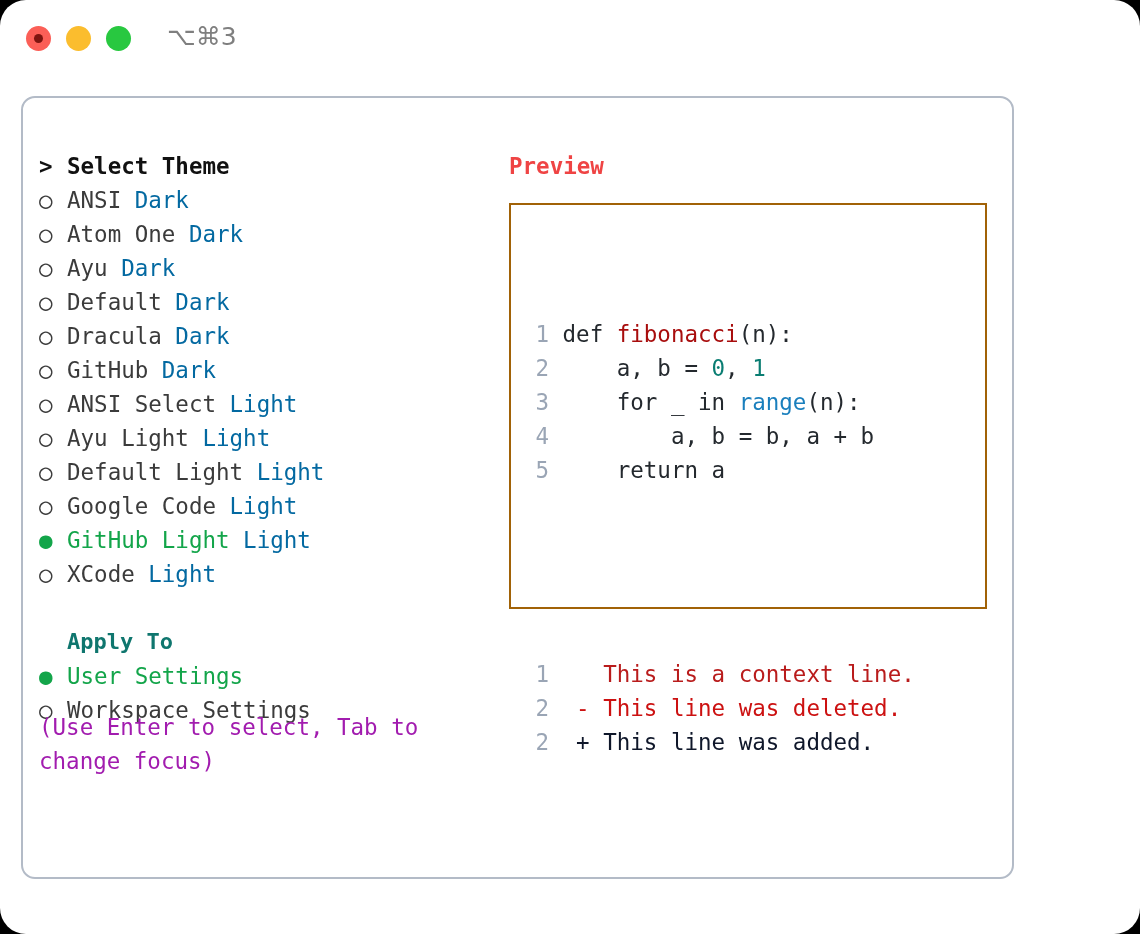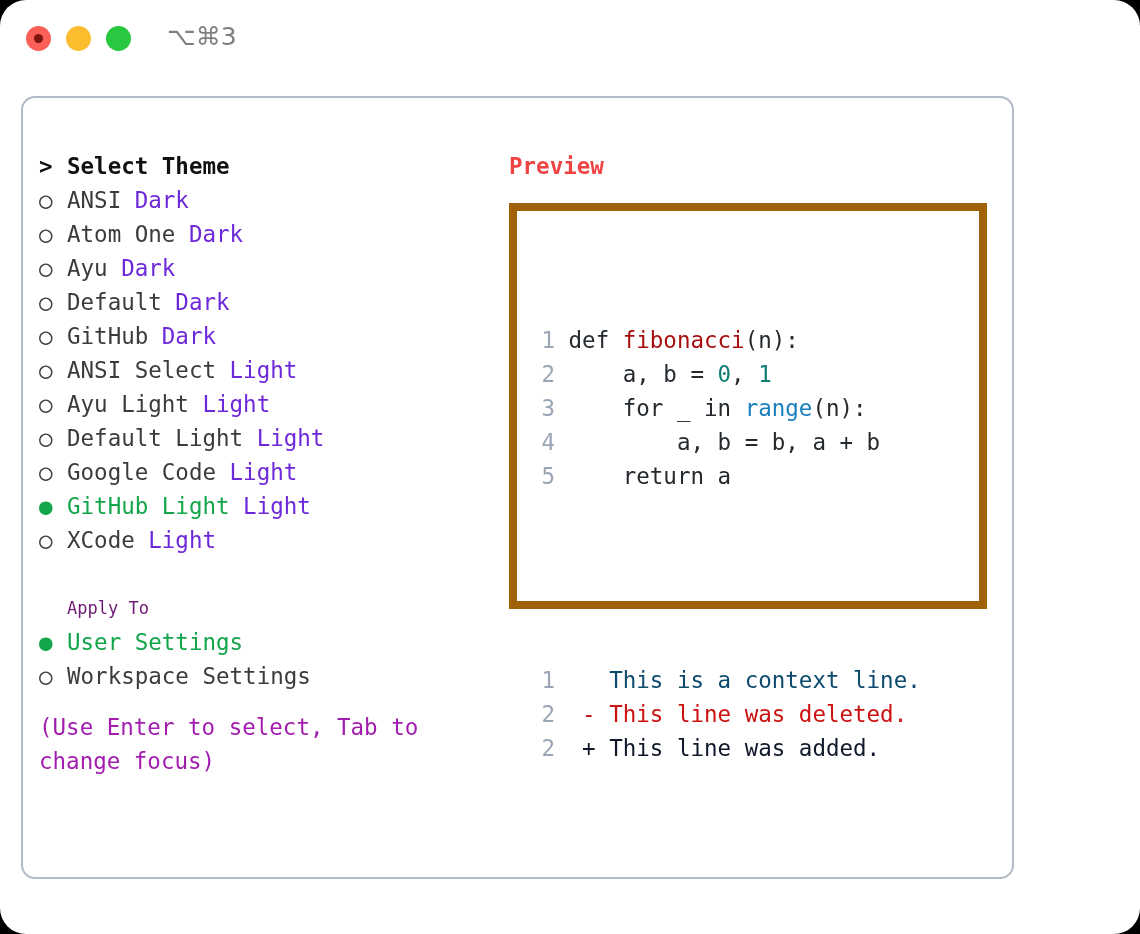--- a/index.html
+++ b/index.html
@@ -92,30 +92,31 @@
   .row.selected .marker { color: #13a54a; }
   .row.selected .item-label { color: #13a54a; }
 
   .heading {
     font-weight: bold;
     color: #111111;
   }
   .heading .marker { color: #111111; font-weight: bold; }
 
   .item-label { color: #3b3b3b; }
-  .tag { color: #6d28d9; }
+  .tag { color: #0369a1; }
 
   .spacer { height: 34px; }
 
   .subheading {
     height: 34px;
     line-height: 34px;
-    font-size: 17px;
-    color: #701a75;
+    font-size: 22px;
+    color: #0f766e;
     padding-left: 28px;
+    font-weight: bold;
   }
 
   #hint {
     position: absolute;
     left: 16px;
     top: 612px;
     width: 405px;
     font-size: 22.5px;
     line-height: 34px;
     color: #a21caf;
@@ -132,21 +133,21 @@
     color: #ef4444;
     margin-left: 7px;
   }
 
   #preview-box {
     position: absolute;
     left: 486px;
     top: 105px;
     width: 478px;
     height: 406px;
-    border: 8px solid #a16207;
+    border: 2px solid #a16207;
     background: #ffffff;
   }
 
   #code {
     position: absolute;
     left: 16px;
     top: 44px;
     font-size: 22.5px;
     line-height: 34px;
     white-space: pre;
@@ -157,21 +158,21 @@
     width: 22px;
     text-align: right;
     color: #9aa5b5;
   }
   .code-text { color: #24292e; }
   .tok-fn   { color: #a80d0d; }
   .tok-num  { color: #0a7d72; }
   .tok-call { color: #1a7fbd; }
   .blank-line { height: 34px; }
 
-  .diff-ctx { color: #0c4a6e; }
+  .diff-ctx { color: #b91c1c; }
   .diff-del { color: #cc1111; }
   .diff-add { color: #0f172a; }
 </style>
 </head>
 <body>
 
 <div id="window">
 
   <div id="titlebar">
     <div class="dot dot-red"></div>
@@ -186,20 +187,21 @@
 
       <div class="row heading">
         <span class="marker">&gt;</span><span>Select Theme</span>
       </div>
 
       <div id="theme-list">
           <div class="row"><span class="marker">○</span><span class="item-label">ANSI</span><span class="tag"> Dark</span></div>
           <div class="row"><span class="marker">○</span><span class="item-label">Atom One</span><span class="tag"> Dark</span></div>
           <div class="row"><span class="marker">○</span><span class="item-label">Ayu</span><span class="tag"> Dark</span></div>
           <div class="row"><span class="marker">○</span><span class="item-label">Default</span><span class="tag"> Dark</span></div>
+          <div class="row"><span class="marker">○</span><span class="item-label">Dracula</span><span class="tag"> Dark</span></div>
           <div class="row"><span class="marker">○</span><span class="item-label">GitHub</span><span class="tag"> Dark</span></div>
           <div class="row"><span class="marker">○</span><span class="item-label">ANSI Select</span><span class="tag"> Light</span></div>
           <div class="row"><span class="marker">○</span><span class="item-label">Ayu Light</span><span class="tag"> Light</span></div>
           <div class="row"><span class="marker">○</span><span class="item-label">Default Light</span><span class="tag"> Light</span></div>
           <div class="row"><span class="marker">○</span><span class="item-label">Google Code</span><span class="tag"> Light</span></div>
           <div class="row selected"><span class="marker">●</span><span class="item-label">GitHub Light</span><span class="tag"> Light</span></div>
           <div class="row"><span class="marker">○</span><span class="item-label">XCode</span><span class="tag"> Light</span></div>
         </div>
 
       <div class="spacer"></div>

